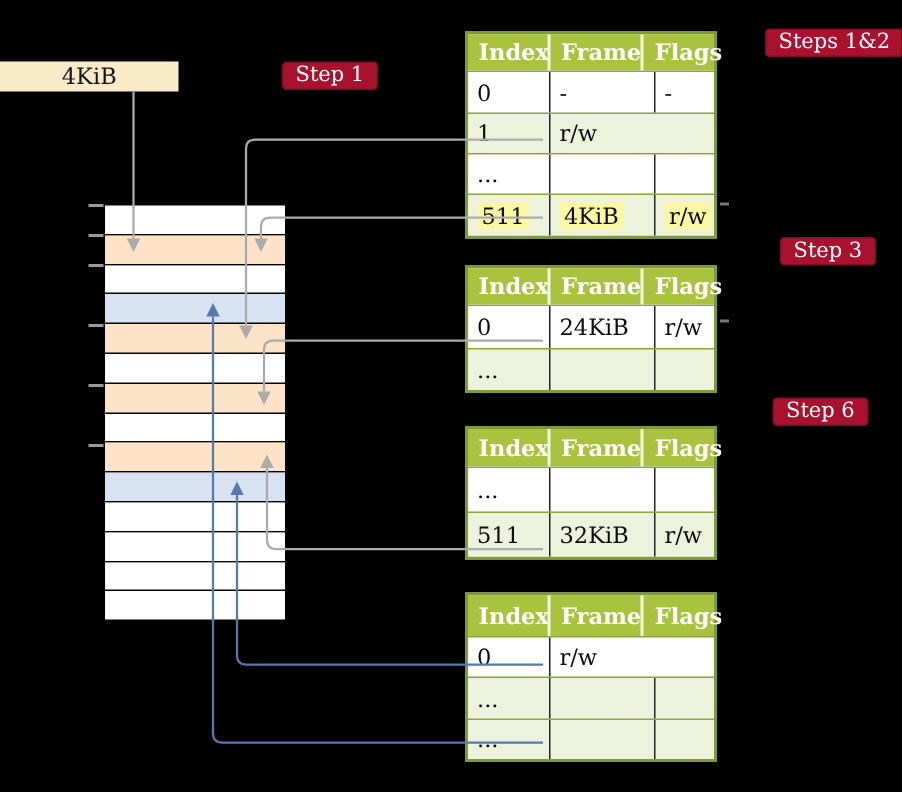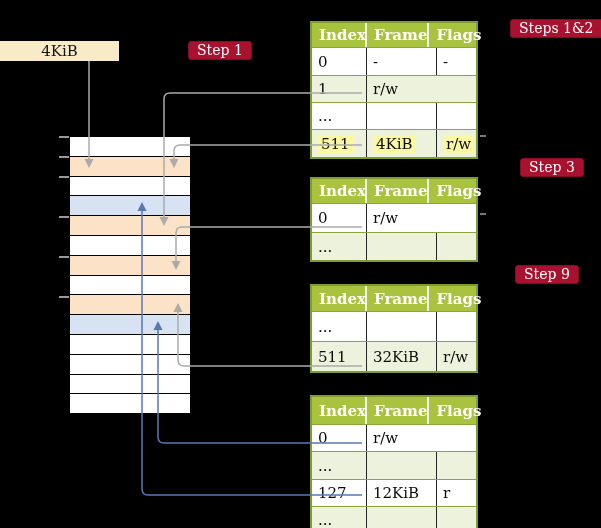--- a/index.html
+++ b/index.html
@@ -38,21 +38,21 @@
 
 <div class="canvas">
 
   <div class="kib-box">
     <span>4KiB</span>
   </div>
 
   <div class="steplabel" style="left:188px;top:41px;">Step 1</div>
   <div class="steplabel cut" style="left:510px;top:19px;">Steps 1&amp;2</div>
   <div class="steplabel" style="left:520px;top:158px;">Step 3</div>
-  <div class="steplabel" style="left:515px;top:265px;">Step 9</div>
+  <div class="steplabel" style="left:515px;top:265px;">Step 6</div>
 
   <div class="memstack">
       <div class="mrow white"></div>
       <div class="mrow orange"></div>
       <div class="mrow white"></div>
       <div class="mrow blue"></div>
       <div class="mrow orange"></div>
       <div class="mrow white"></div>
       <div class="mrow orange"></div>
       <div class="mrow white"></div>
@@ -106,20 +106,21 @@
   </div>
 
   <div class="ptable" style="top:177px;">
     <div class="thead" style="height:24px;">
       <div class="th c0">Index</div>
       <div class="th c1">Frame</div>
       <div class="th c2">Flags</div>
     </div>
     <div class="trow" style="height:28px;">
       <div class="td c0">0</div>
+      <div class="td c1">24KiB</div>
       <div class="td c2">r/w</div>
     </div>
     <div class="trow shade" style="height:27px;">
       <div class="td c0">...</div>
       <div class="td c1"></div>
       <div class="td c2"></div>
     </div>
   </div>
 
   <div class="ptable" style="top:284px;">
@@ -148,25 +149,20 @@
     </div>
     <div class="trow" style="height:26px;">
       <div class="td c0">0</div>
       <div class="td c2">r/w</div>
     </div>
     <div class="trow shade" style="height:27px;">
       <div class="td c0">...</div>
       <div class="td c1"></div>
       <div class="td c2"></div>
     </div>
-    <div class="trow" style="height:26px;">
-      <div class="td c0">127</div>
-      <div class="td c1">12KiB</div>
-      <div class="td c2">r</div>
-    </div>
     <div class="trow shade" style="height:26px;">
       <div class="td c0">...</div>
       <div class="td c1"></div>
       <div class="td c2"></div>
     </div>
   </div>
 
   <svg class="overlay" width="601" height="528" viewBox="0 0 601 528">
     <g stroke="#ABABAB" stroke-width="1.5" fill="none">
       <path d="M89,61 V159"></path>

